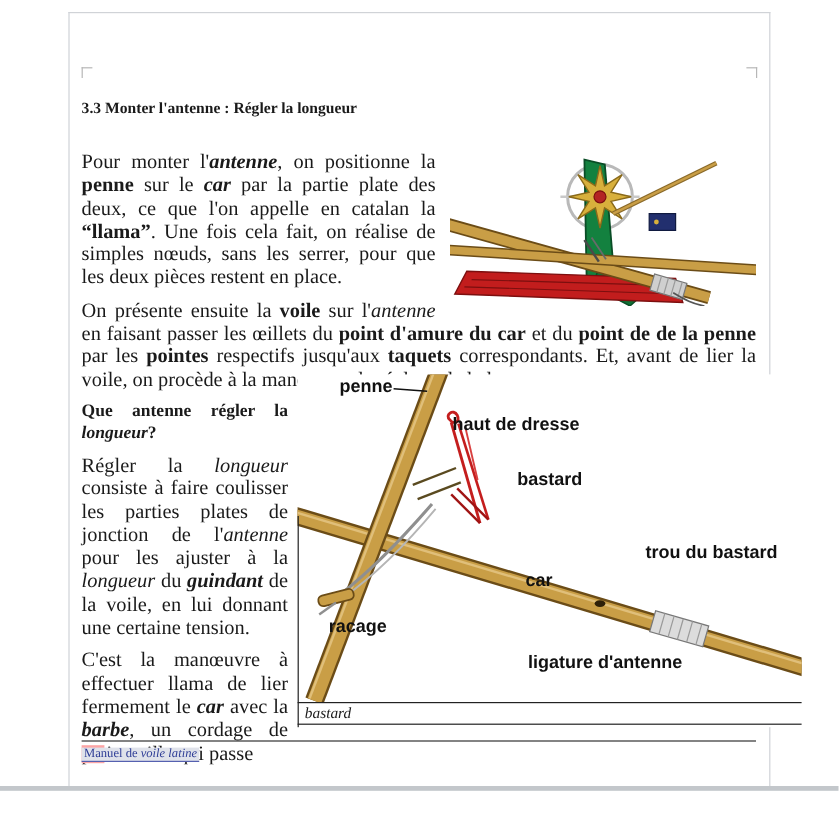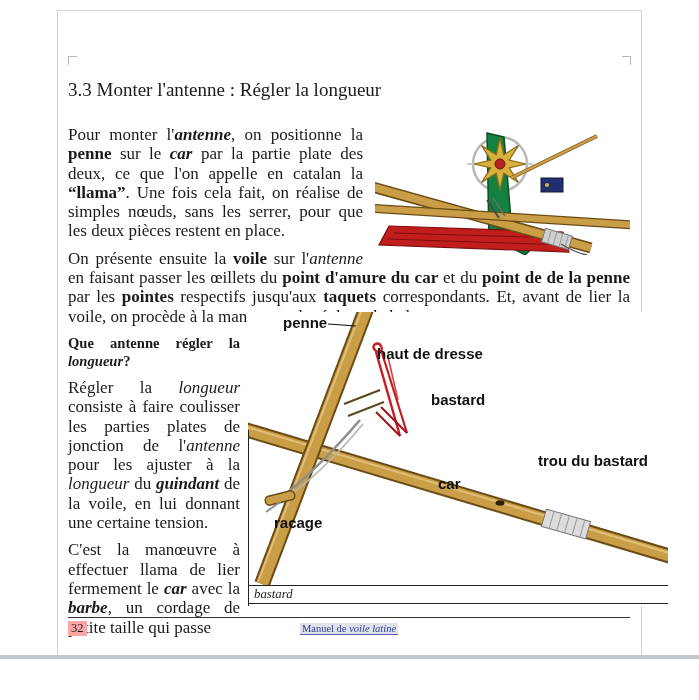--- a/index.html
+++ b/index.html
@@ -10,21 +10,21 @@
   .edge-top{left:57px;top:10px;width:585px;height:1px;}
   .edge-left{left:57px;top:10px;width:1px;height:645px;}
   .edge-right{left:641px;top:10px;width:1px;height:645px;}
   .bottom-band{position:absolute;left:0;top:655px;width:699px;height:4px;background:#c3c7cb;}
   
   .mark{position:absolute;width:8px;height:8px;}
   .mark-tl{left:68px;top:56px;border-left:1px solid #b7b7b7;border-top:1px solid #b7b7b7;}
   .mark-tr{left:622px;top:56px;border-right:1px solid #b7b7b7;border-top:1px solid #b7b7b7;}
   
   .text-area{position:absolute;left:68px;top:57px;width:562px;}
-  h1.title{font-size:19px;font-weight:normal;margin:20px 0 22px 0;line-height:26px;}
+  h1.title{font-size:13px;font-weight:bold;margin:20px 0 22px 0;line-height:26px;}
   p{font-size:17px;line-height:19.3px;text-align:justify;margin:0 0 8px 0;}
   .b{font-weight:bold;}
   .i{font-style:italic;}
   h3.subhead{font-size:14.6px;line-height:18px;font-weight:bold;text-align:justify;margin:4px 0 8px 0;}
   
   figure{padding:0;}
   .fig1{float:right;width:255px;margin:3px 0 6px 12px;background:#fff;position:relative;}
   .fig1 svg{display:block;}
   .cap1{font-style:italic;font-size:12.8px;line-height:15px;padding:2px 0 2px 6px;
         border-bottom:1.5px solid #222;}
@@ -32,21 +32,21 @@
   .fig2{float:right;width:420px;height:294px;margin:-22px -38px 8px 8px;background:#fff;position:relative;}
   .fig2 svg{display:block;}
   .fig2-leftline{position:absolute;left:0;top:118px;width:1.2px;height:176px;background:#222;}
   .cap2{position:absolute;left:0;right:0;top:273px;height:17px;border-top:1.3px solid #222;
         border-bottom:1.3px solid #222;font-style:italic;font-size:12.8px;line-height:17px;padding-left:6px;}
   .lbl{position:absolute;font-family:"Liberation Sans", sans-serif;font-weight:bold;
        font-size:15px;color:#111;white-space:nowrap;}
   
   .footer{position:absolute;left:68px;top:617px;width:562px;border-top:1.2px solid #333;height:30px;}
   .pagenum{position:absolute;left:0;top:3px;font-size:12.5px;background:#fca5a5;padding:0 3px;}
-  .footer-center{position:absolute;left:0;right:0;top:5px;text-align:center;font-size:10.5px;color:#2e3d96;}
+  .footer-center{position:absolute;left:0;right:0;top:5px;font-size:10.5px;color:#2e3d96;}
   .footer-field{background:#dfe2ea;padding:0 2px;border-bottom:1px solid #5560b0;}
 </style>
 </head>
 <body>
 
 <div class="canvas">
 
   <div class="edge edge-top"></div>
   <div class="edge edge-left"></div>
   <div class="edge edge-right"></div>
@@ -130,20 +130,21 @@
         <path d="M32,190 L18,200" stroke="#8f8f8f" stroke-width="2"></path>
 
         <line x1="80" y1="12" x2="108" y2="14" stroke="#111" stroke-width="1.2"></line>
       </svg>
       <div class="lbl" style="left:35px;top:2px;">penne</div>
       <div class="lbl" style="left:129px;top:33px;">haut de dresse</div>
       <div class="lbl" style="left:183px;top:79px;">bastard</div>
       <div class="lbl" style="left:268px;top:140px;margin-left:22px;">trou du bastard</div>
       <div class="lbl" style="left:190px;top:163px;">car</div>
       <div class="lbl" style="left:26px;top:202px;">racage</div>
+      <div class="lbl" style="left:192px;top:232px;">ligature d'antenne</div>
       <div class="fig2-leftline"></div>
       <figcaption class="cap2">bastard</figcaption>
     </figure>
 
     <h3 class="subhead"><span class="b">Que antenne régler la </span><span class="b i">longueur</span><span class="b">?</span></h3>
     <p><span>Régler la </span><span class="i">longueur</span><span> consiste à faire coulisser les parties plates de jonction de l'</span><span class="i">antenne</span><span> pour les ajuster à la </span><span class="i">longueur</span><span> du </span><span class="b i">guindant</span><span> de la voile, en lui donnant une certaine tension.</span></p>
     <p><span>C'est la manœuvre à effectuer llama de lier fermement le </span><span class="b i">car</span><span> avec la </span><span class="b i">barbe</span><span>, un cordage de petite taille qui passe</span></p>
 
   </div>
 

